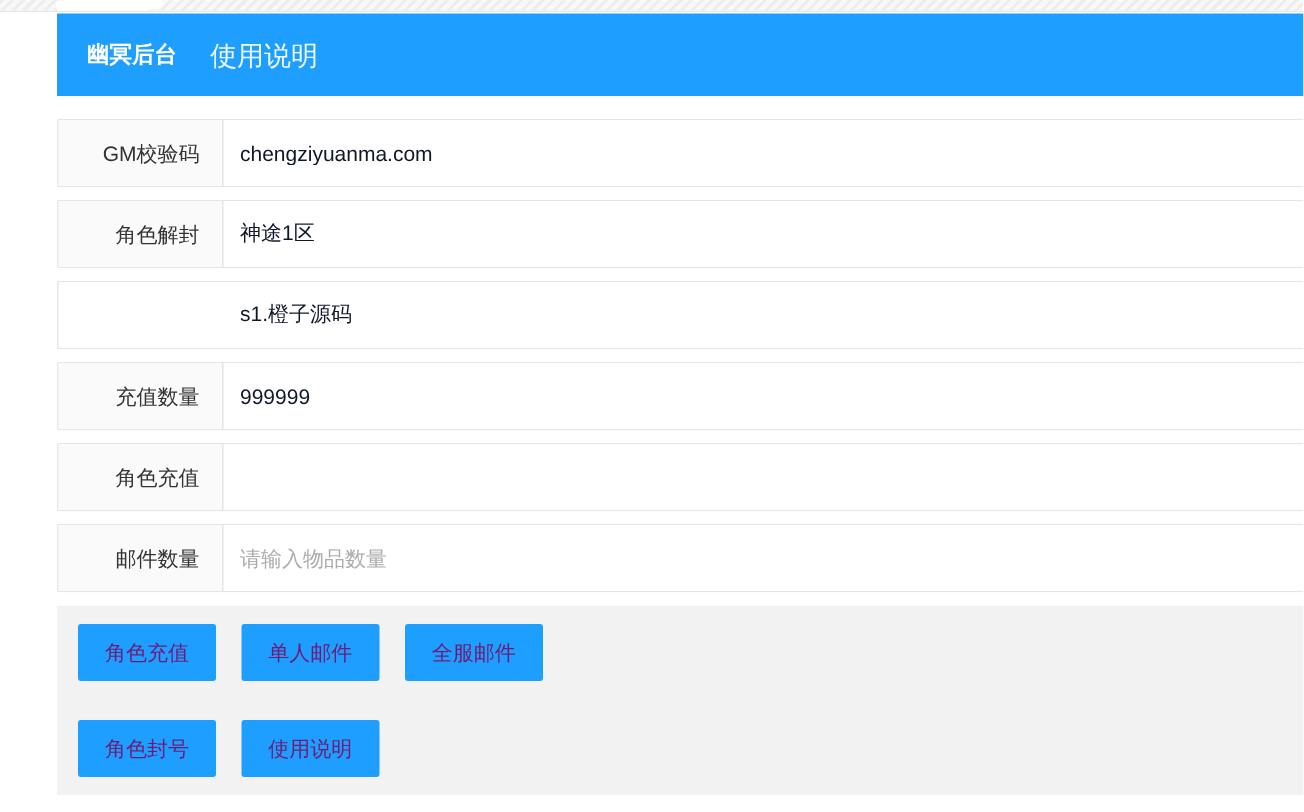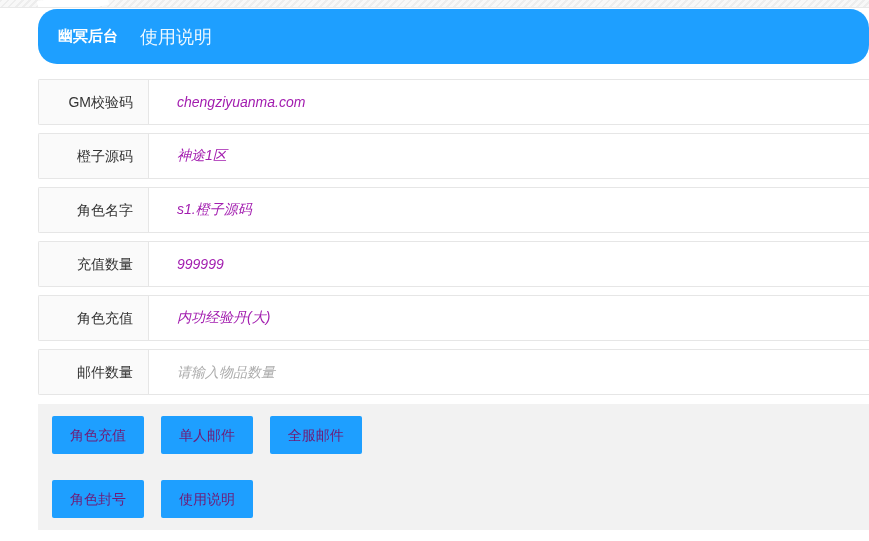--- a/index.html
+++ b/index.html
@@ -32,21 +32,20 @@
   .wrap { margin-left: 38px; margin-top: 1px; }
 
   
   .navbar {
     height: 55px;
     background: #1E9FFF;
     display: flex;
     align-items: center;
     padding-left: 20px;
     margin-bottom: 15px;
-    border-radius: 19px;
   }
   .brand {
     color: #fff;
     font-weight: bold;
     font-size: 15px;
     cursor: pointer;
   }
   .nav-link {
     color: rgba(255,255,255,0.92);
     font-size: 18px;
@@ -78,26 +77,25 @@
     color: #333;
     font-size: 14px;
     white-space: nowrap;
   }
   .form-input-block { margin-left: 111px; height: 44px; }
   .form-input-block input {
     width: 100%;
     height: 44px;
     border: none;
     outline: none;
-    padding-left: 27px;
+    padding-left: 10px;
     font-size: 14px;
-    color: #a21caf;
+    color: #0f172a;
     background: transparent;
     font-family: "Liberation Sans", "DejaVu Sans", sans-serif;
-    font-style: italic;
   }
   .form-input-block input::placeholder { color: #acacac; opacity: 1; }
 
   
   .btn-panel {
     background: #f2f2f2;
     margin-top: 9px;
     padding: 12px 14px 12px 14px;
   }
   .btn-row { line-height: 0; }
@@ -131,45 +129,41 @@
   </div>
 
   <div class="form-item">
     <div class="form-label">GM校验码</div>
     <div class="form-input-block">
       <input type="text" value="chengziyuanma.com" style="">
     </div>
   </div>
 
   <div class="form-item">
-    <div class="form-label">橙子源码</div>
+    <div class="form-label">角色解封</div>
     <div class="form-input-block">
       <input type="text" value="神途1区" style="">
     </div>
   </div>
 
   <div class="form-item">
-    <div class="form-label">角色名字</div>
     <div class="form-input-block">
       <input type="text" value="s1.橙子源码" style="">
     </div>
   </div>
 
   <div class="form-item">
     <div class="form-label">充值数量</div>
     <div class="form-input-block">
       <input type="text" value="999999" style="">
     </div>
   </div>
 
   <div class="form-item">
     <div class="form-label">角色充值</div>
-    <div class="form-input-block">
-      <input type="text" value="内功经验丹(大)" style="">
-    </div>
   </div>
 
   <div class="form-item">
     <div class="form-label">邮件数量</div>
     <div class="form-input-block">
       <input type="text" placeholder="请输入物品数量" style="">
     </div>
   </div>
 
   <div class="btn-panel">

